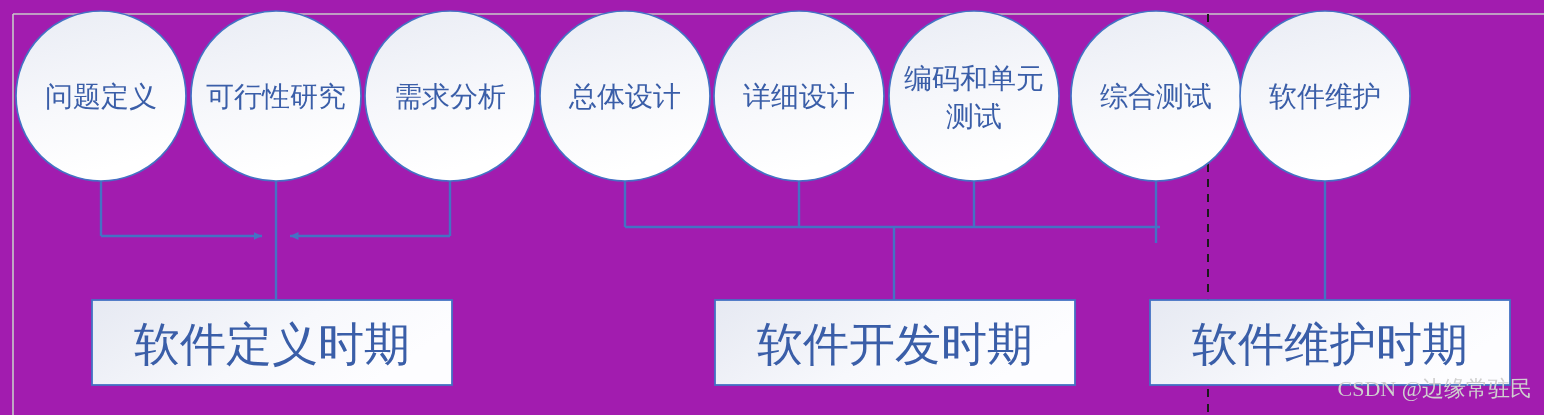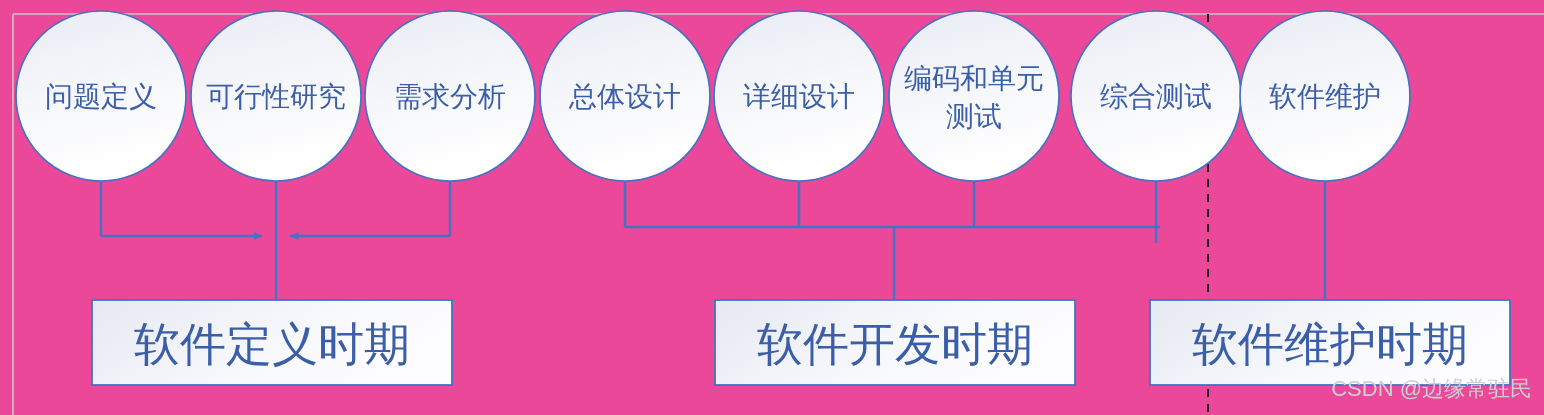--- a/index.html
+++ b/index.html
@@ -4,22 +4,22 @@
 <style>
   html, body {
     margin: 0;
     padding: 0;
     background: #ffffff;
   }
   #stage {
     position: relative;
     width: 1544px;
     height: 415px;
-    background: #ec4899;
-    font-family: Liberation Sans, sans-serif;
+    background: #a21caf;
+    font-family: Liberation Serif, serif;
     overflow: hidden;
   }
   #diagram {
     position: absolute;
     left: 0;
     top: 0;
     width: 1544px;
     height: 415px;
   }
   .node-label,

